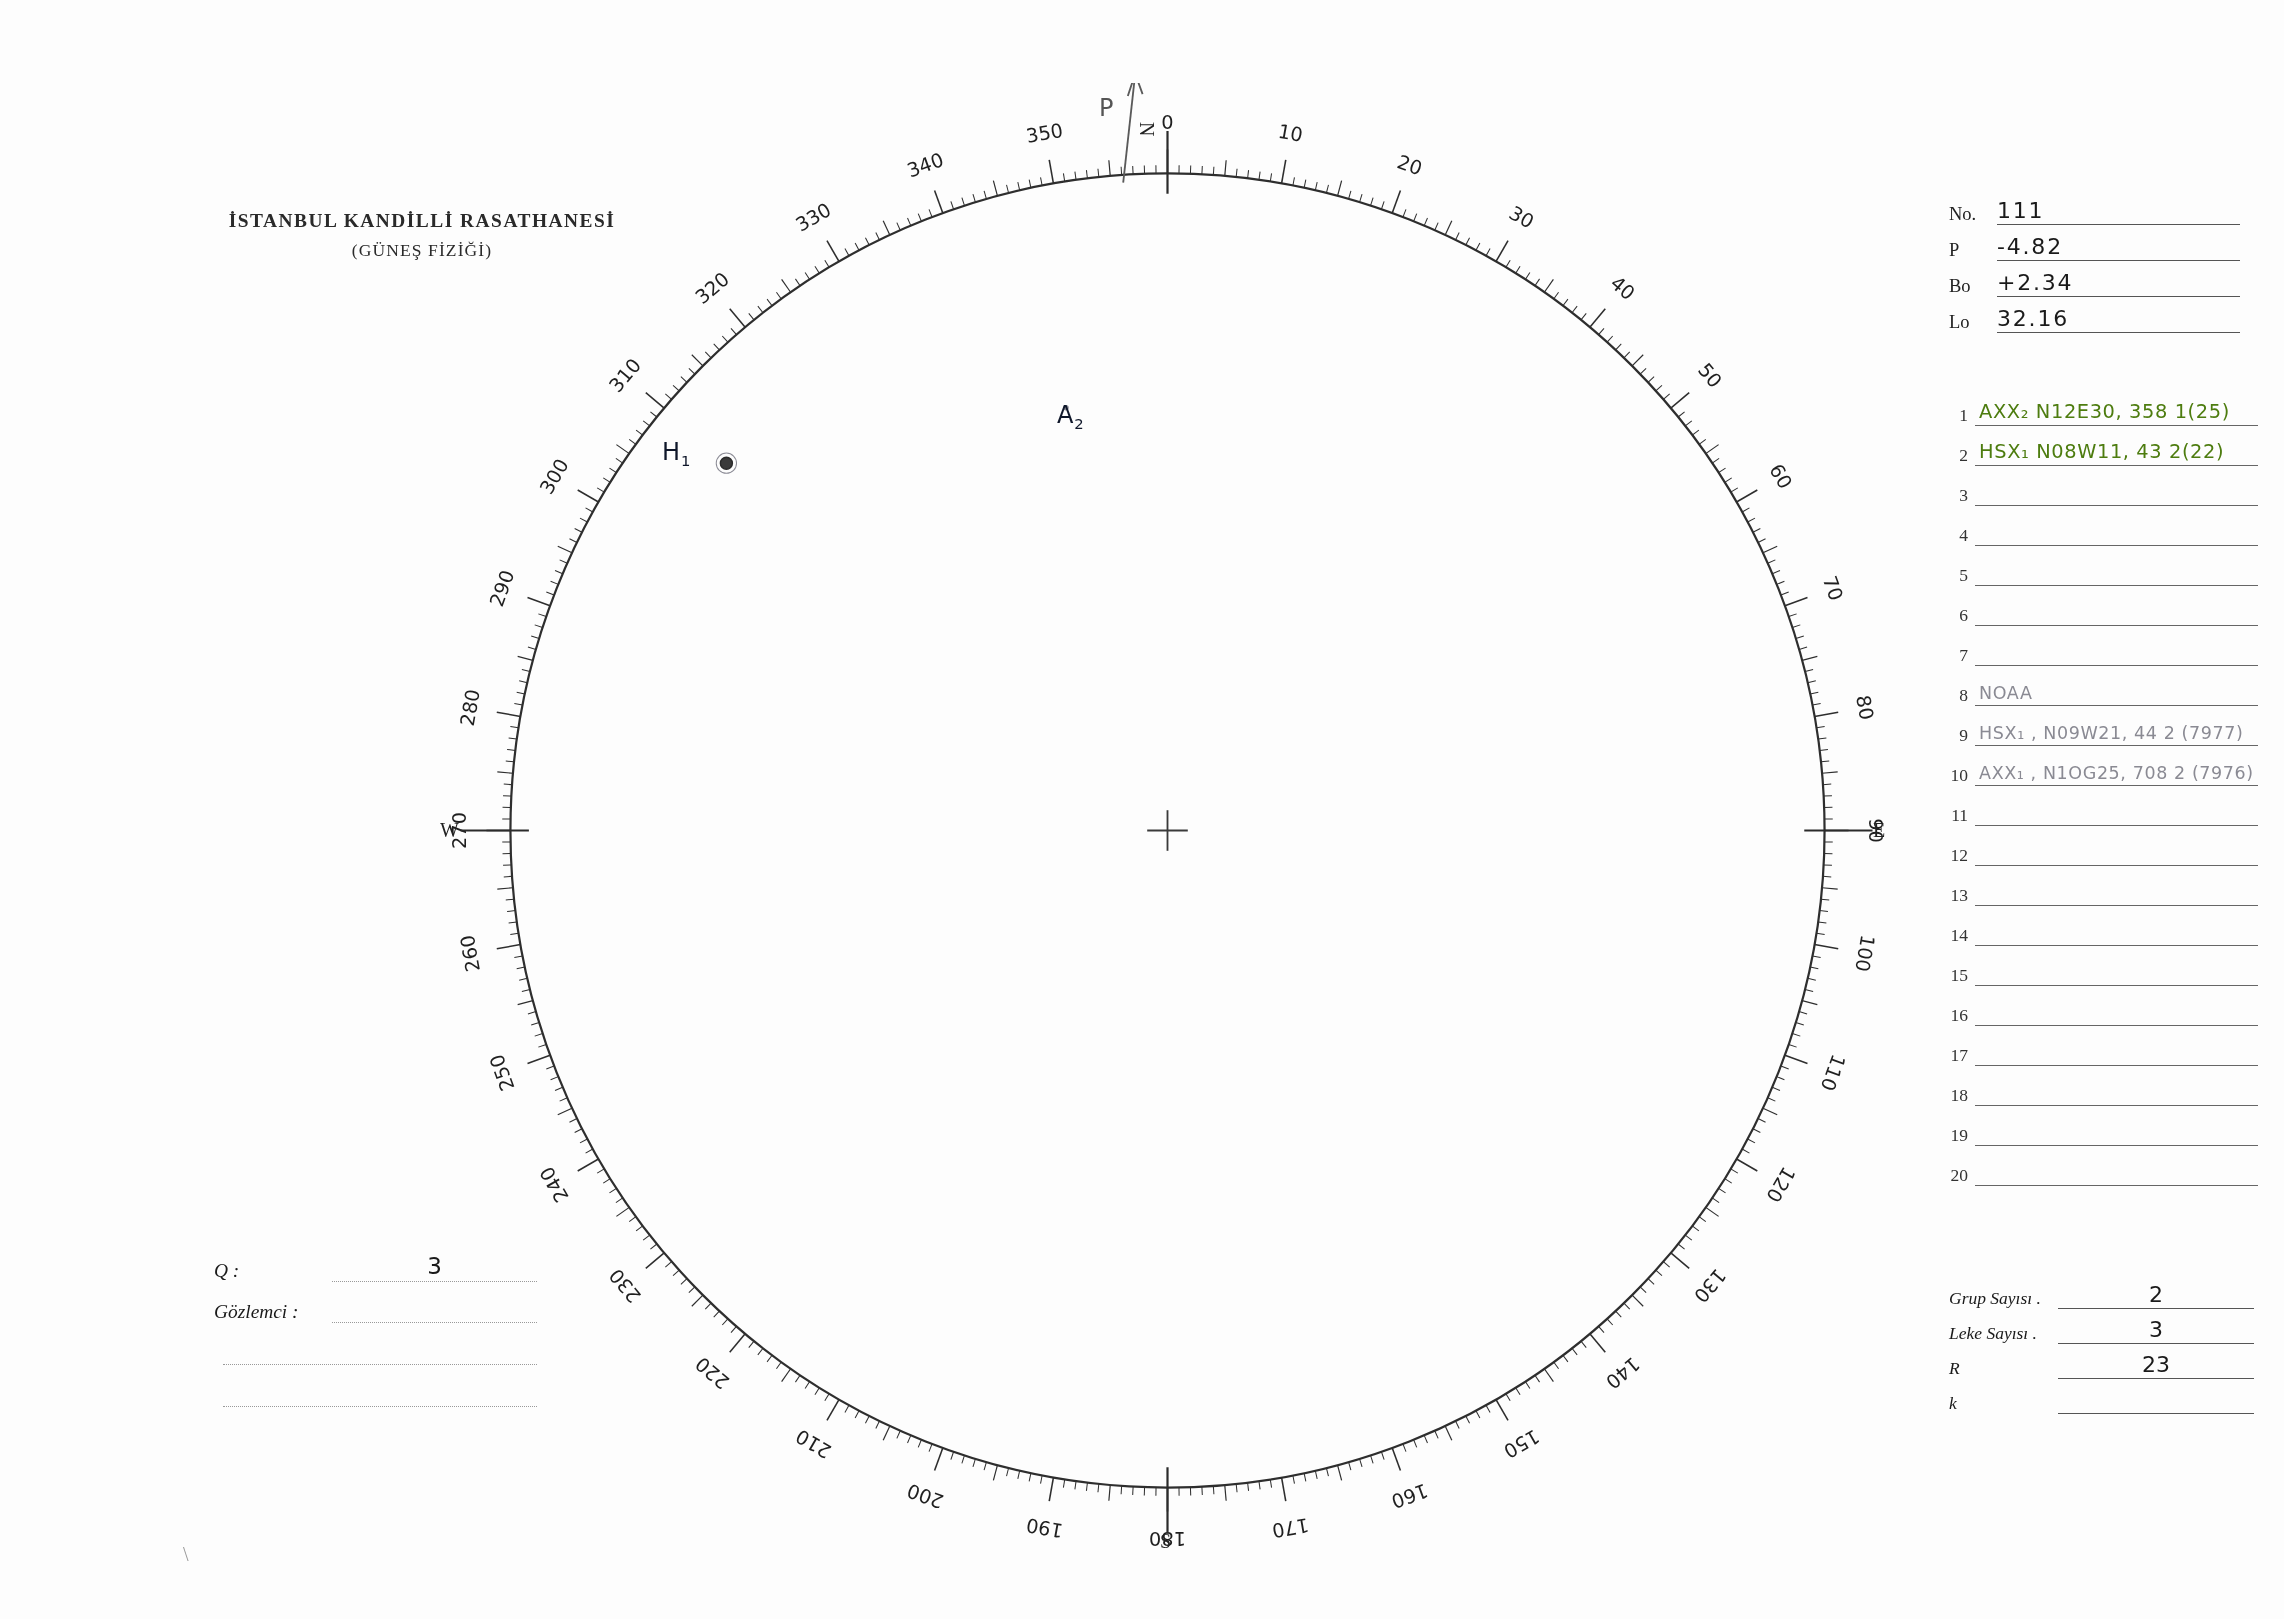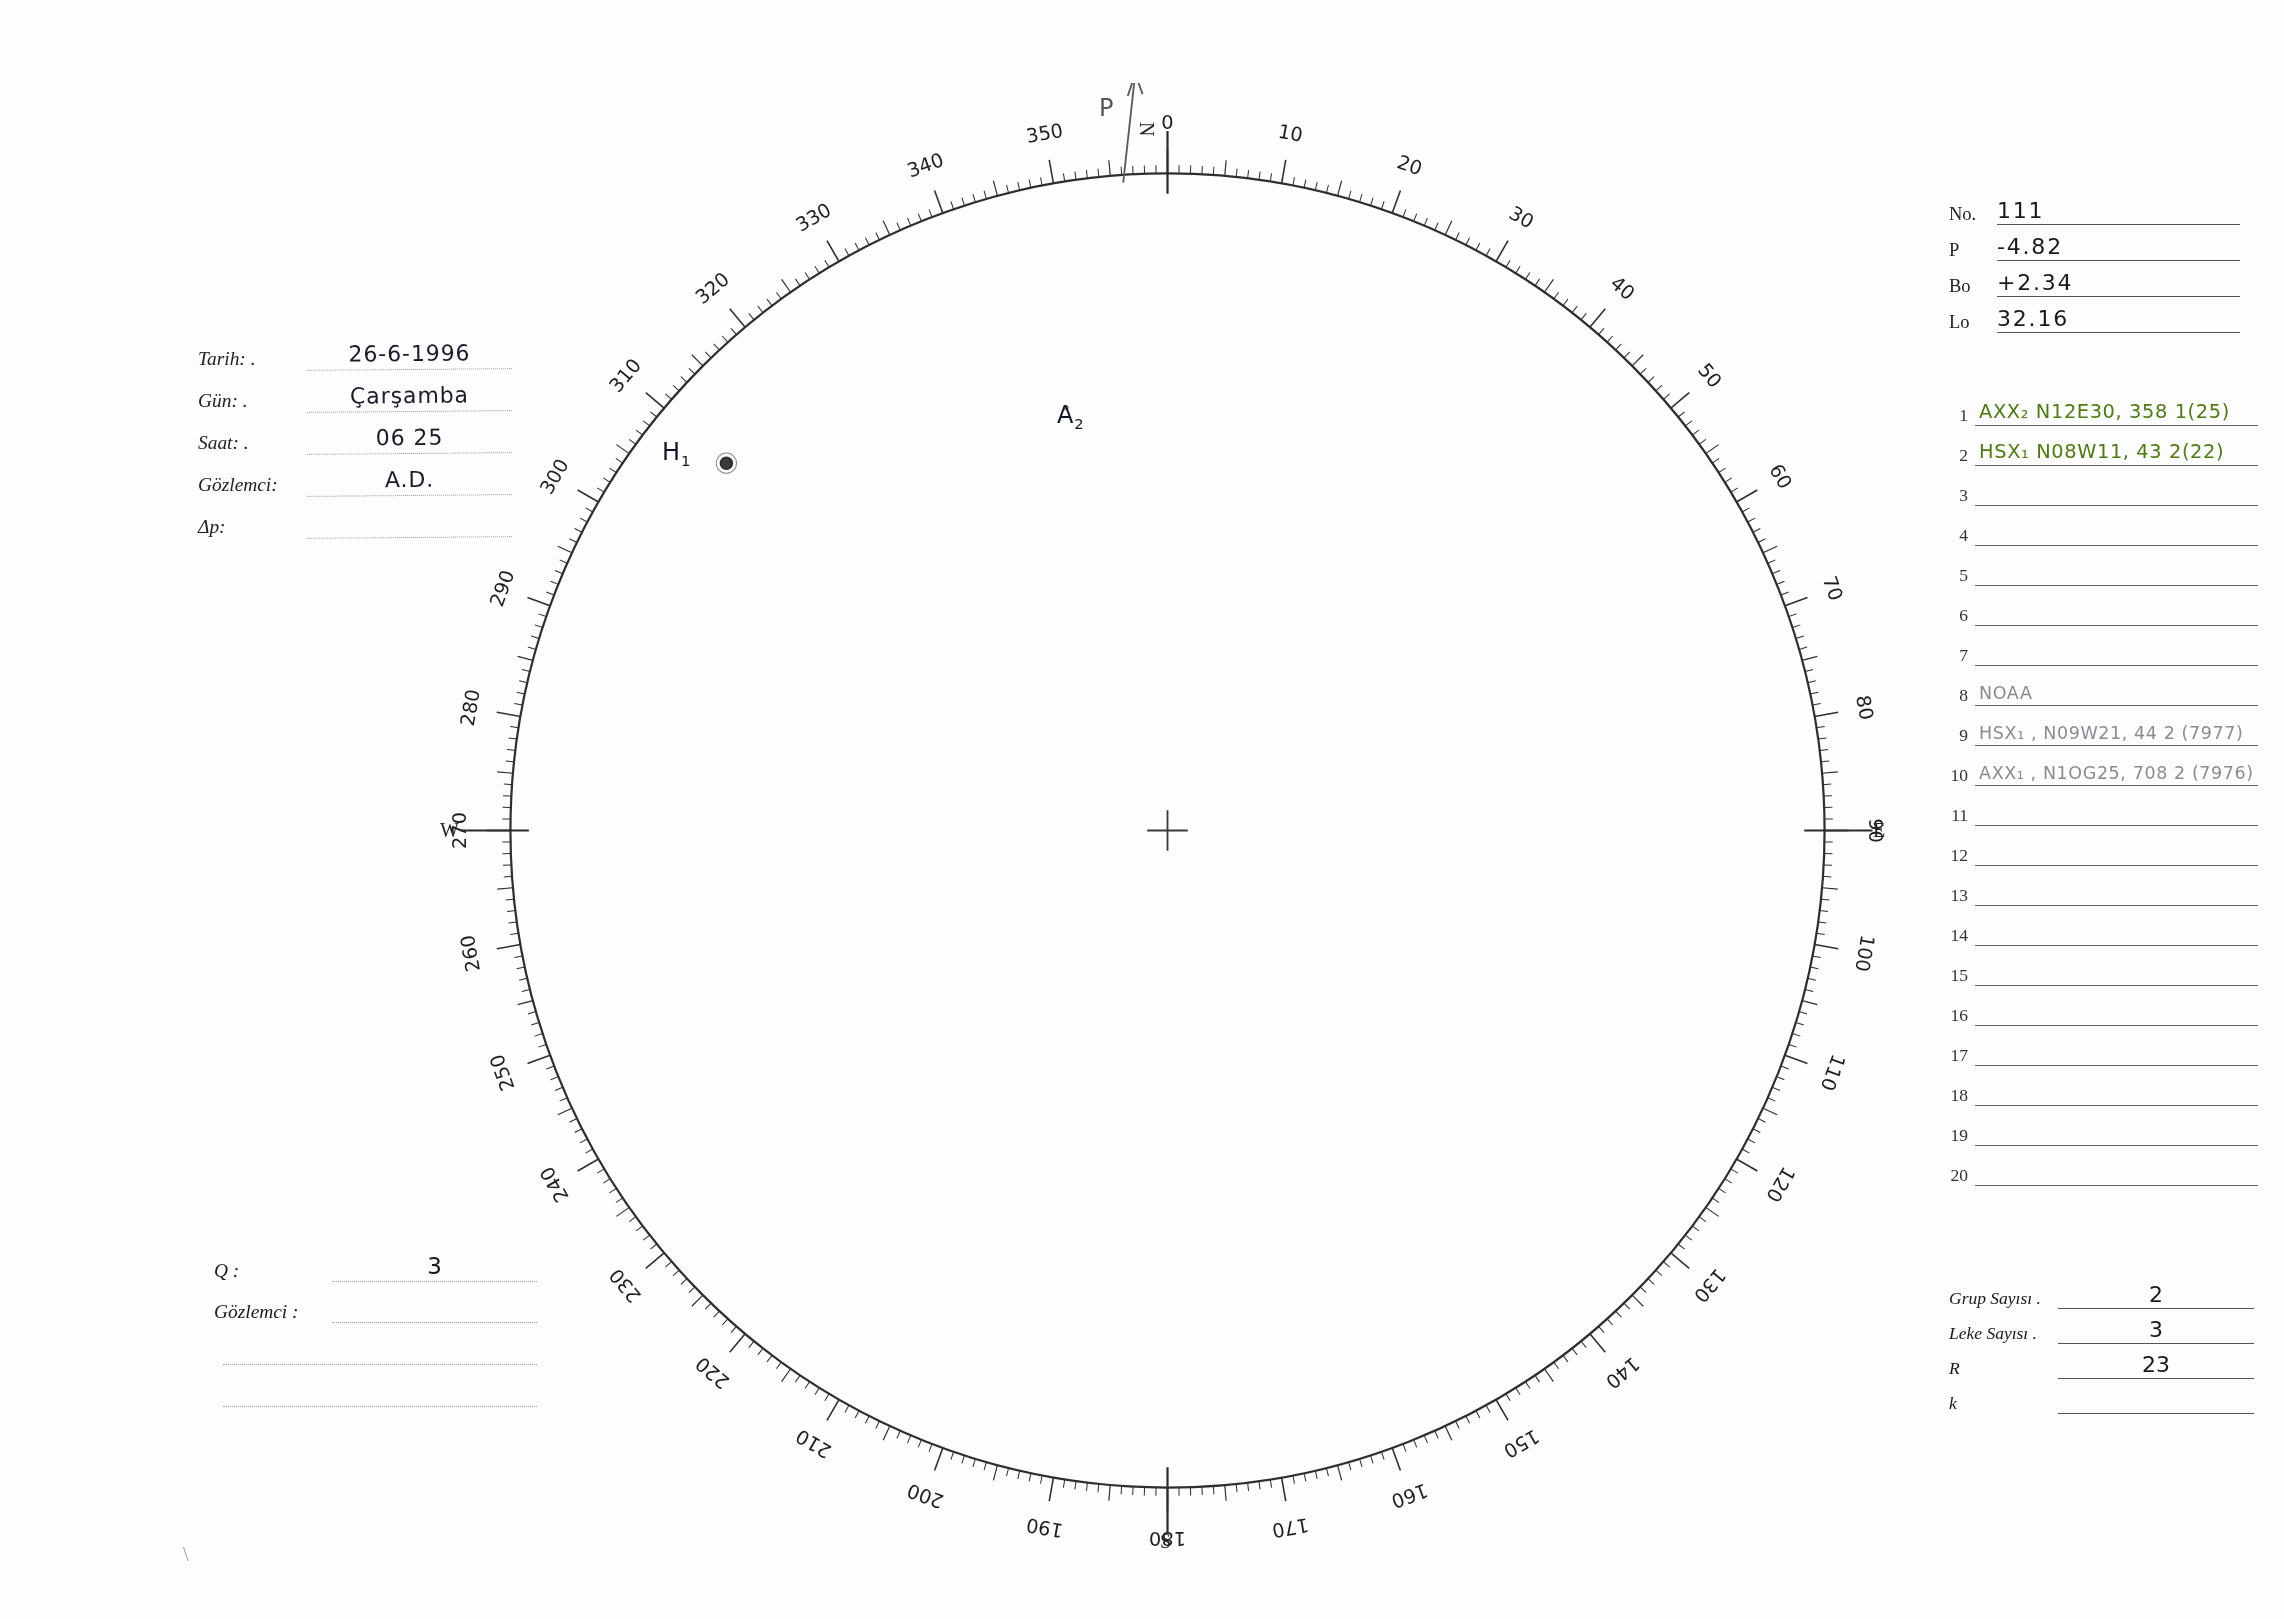--- a/index.html
+++ b/index.html
@@ -240,43 +240,25 @@
     position: absolute;
     color: #999;
     font-size: 20px;
   }
 </style>
 </head>
 <body>
 
 <div class="sheet">
 
-
-  <div class="field-list">
-    <div class="field-row">
-      <div class="field-label">Tarih: .</div>
-      <div class="field-value">26-6-1996</div>
-    </div>
-    <div class="field-row">
-      <div class="field-label">Gün: .</div>
-      <div class="field-value">Çarşamba</div>
-    </div>
-    <div class="field-row">
-      <div class="field-label">Saat: .</div>
-      <div class="field-value">06 25</div>
-    </div>
-    <div class="field-row">
-      <div class="field-label">Gözlemci:</div>
-      <div class="field-value">A.D.</div>
-    </div>
-    <div class="field-row">
-      <div class="field-label">Δp:</div>
-      <div class="field-value empty"></div>
-    </div>
+  <div class="obs-header">
+    <div class="obs-title">İSTANBUL  KANDİLLİ  RASATHANESİ</div>
+    <div class="obs-sub">(GÜNEŞ FİZİĞİ)</div>
   </div>
+
 
   <div class="q-block">
     <div class="q-row">
       <div class="q-label">Q :</div>
       <div class="q-value">3</div>
     </div>
     <div class="q-row">
       <div class="q-label">Gözlemci :</div>
       <div class="q-value"></div>
     </div>

